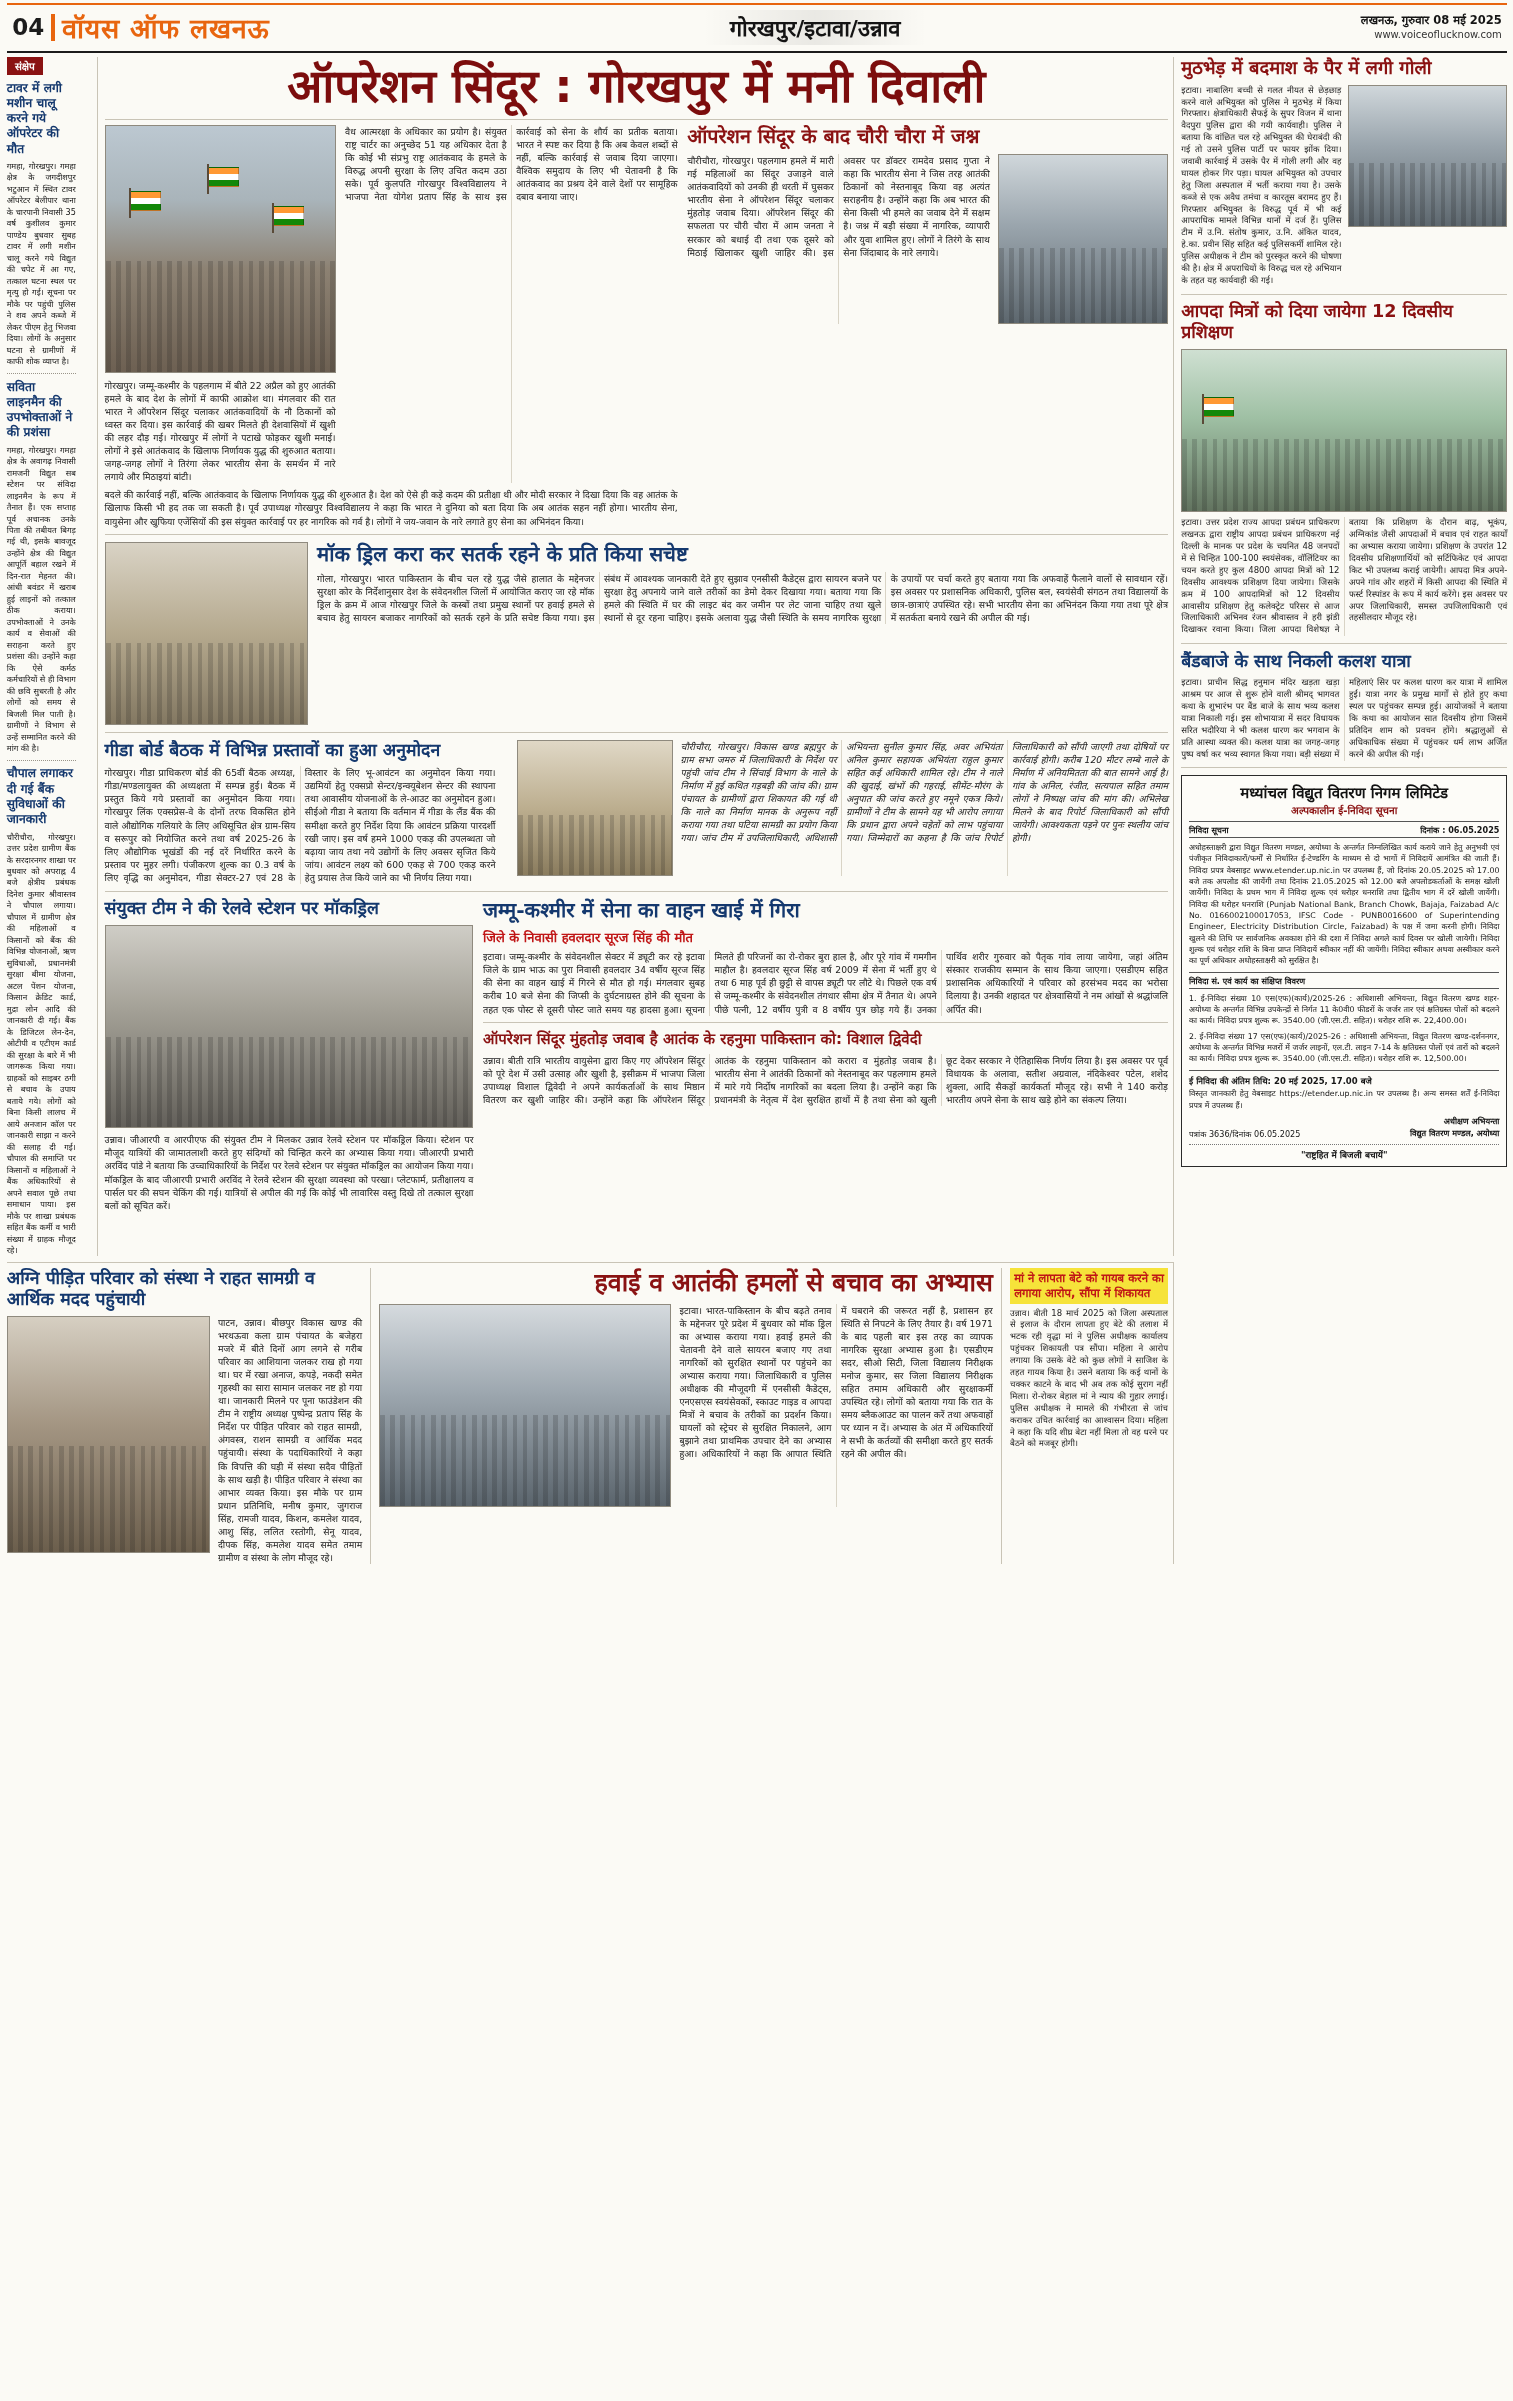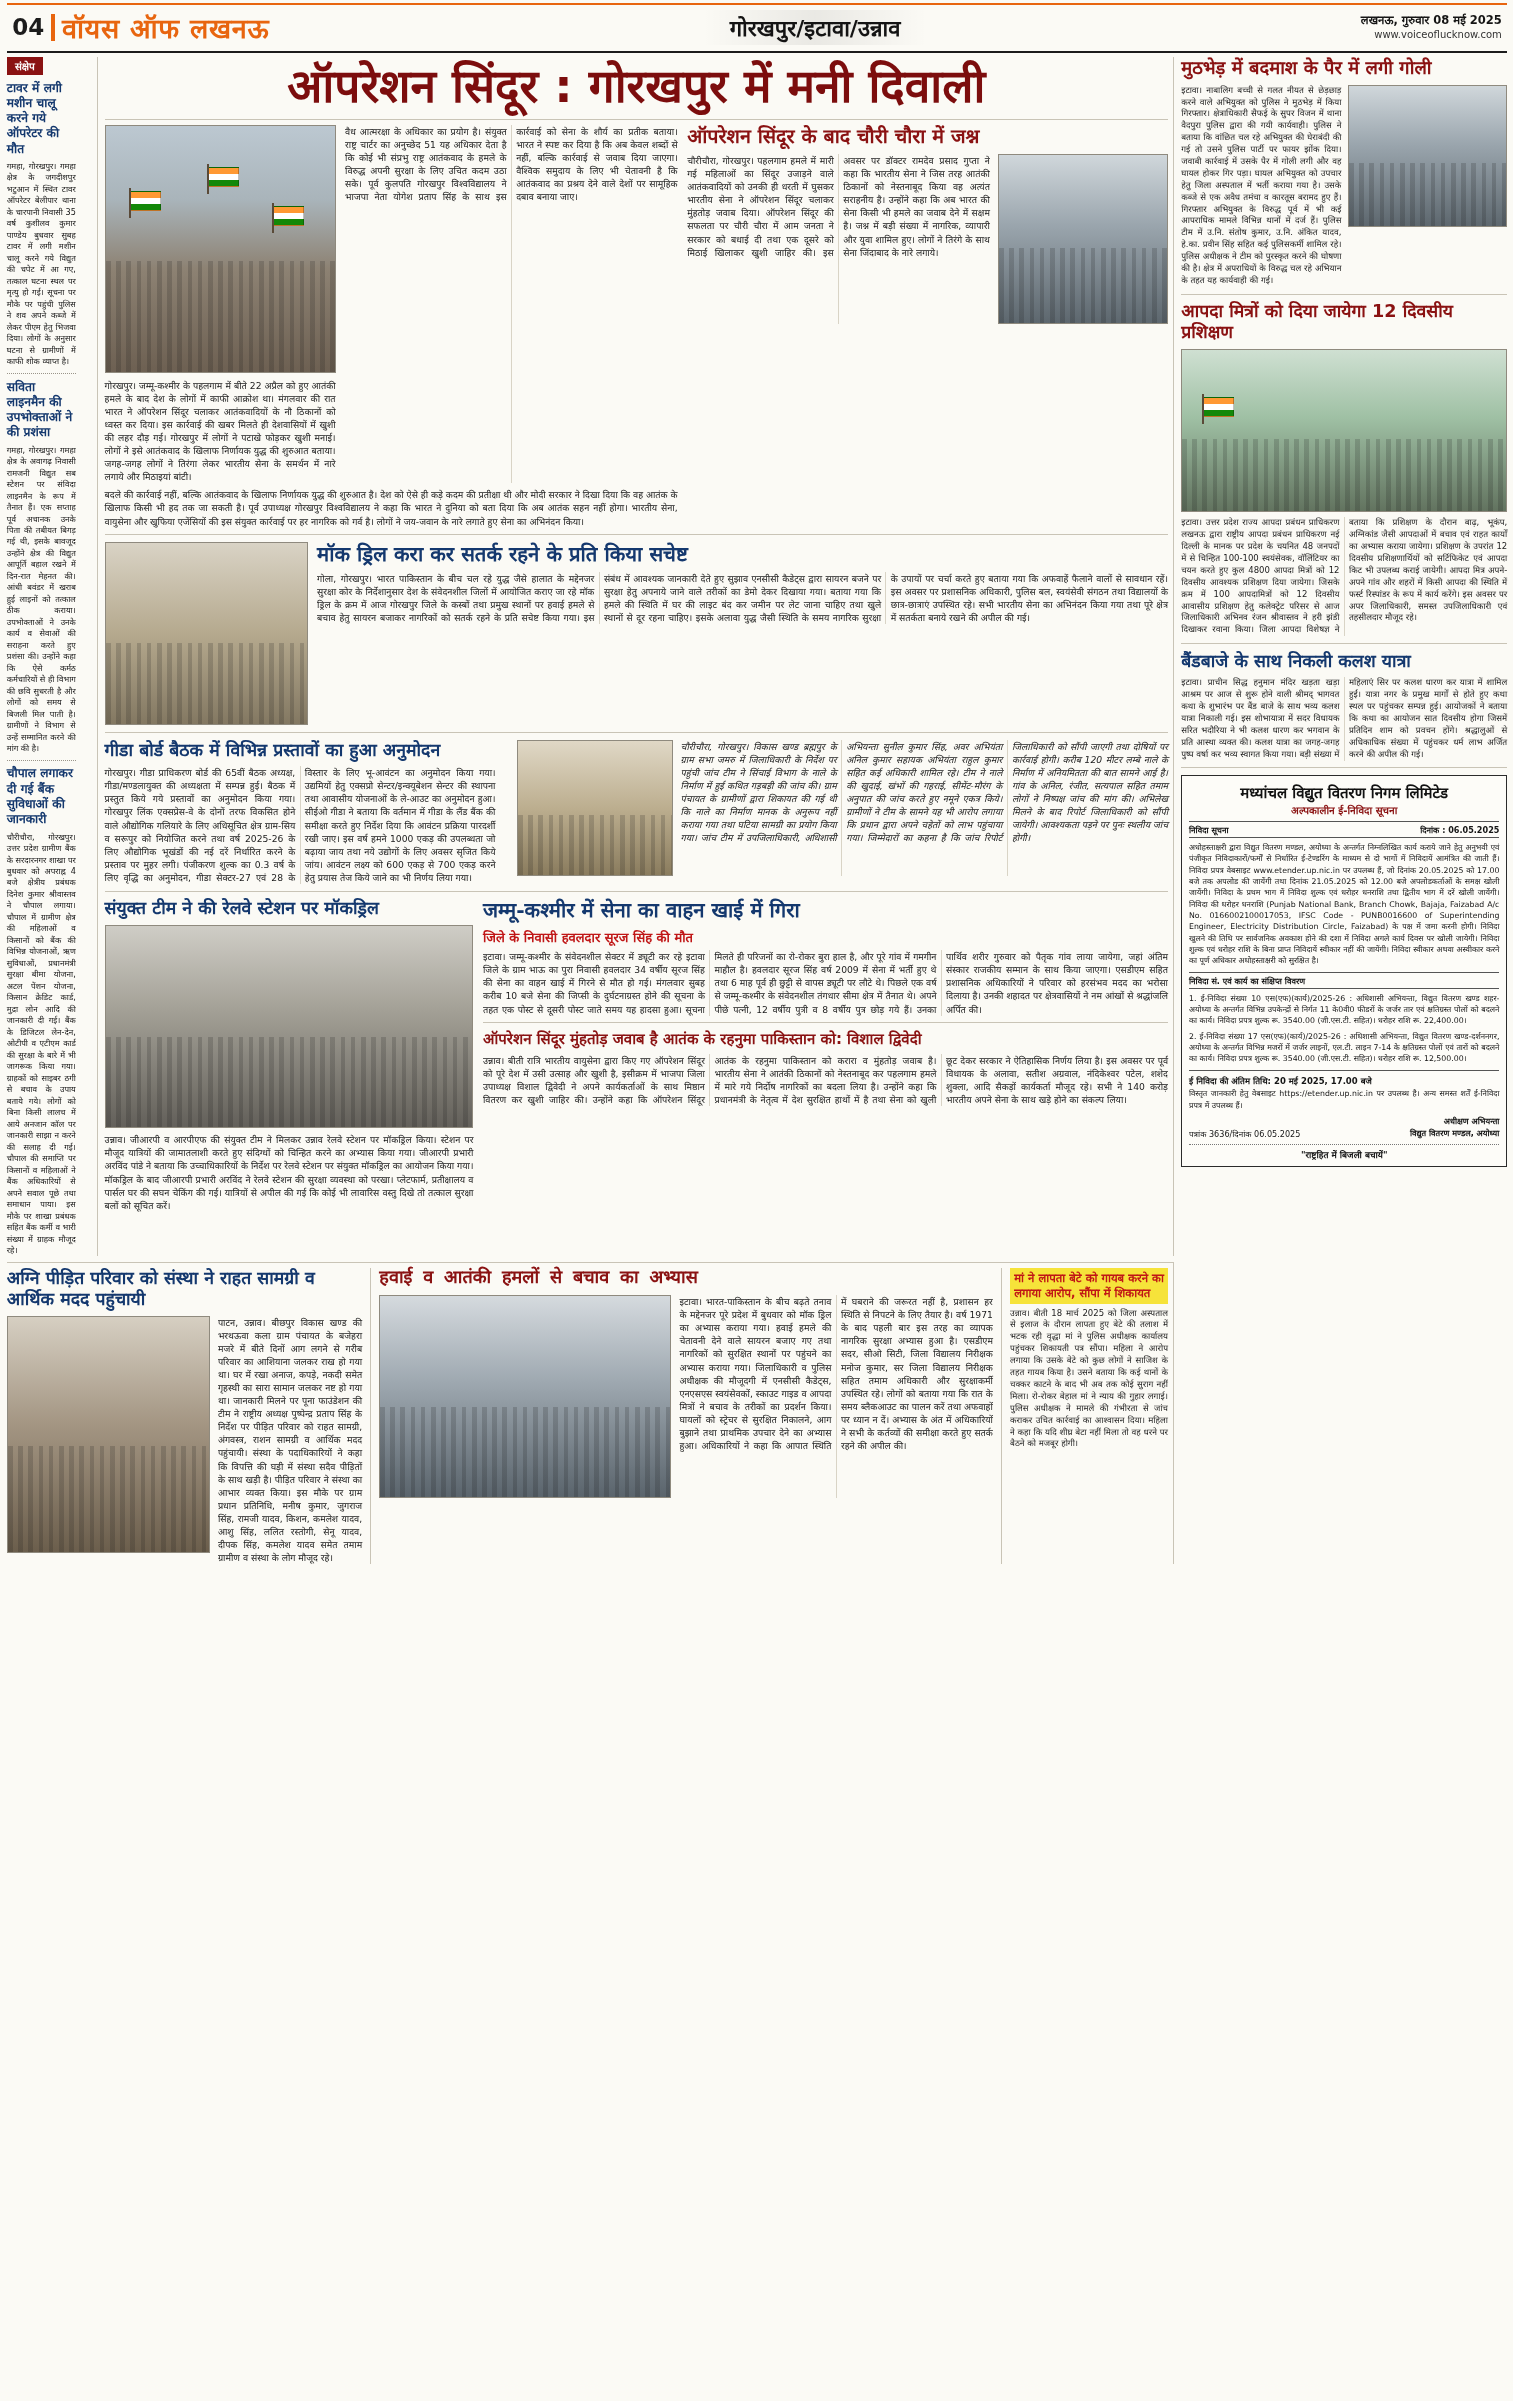--- a/index.html
+++ b/index.html
@@ -258,21 +258,21 @@
 
       <section>
         <h2 class="sec-head h-navy" style="font-size:17.6px;">अग्नि पीड़ित परिवार को संस्था ने राहत सामग्री व आर्थिक मदद पहुंचायी</h2>
         <div style="display:grid; grid-template-columns:203px 1fr; column-gap:8.1px;">
           <div class="photo ph-relief" style="height:237px;"></div>
           <div class="bt">पाटन, उन्नाव। बीछपुर विकास खण्ड की भरथऊवा कला ग्राम पंचायत के बजेहरा मजरे में बीते दिनों आग लगने से गरीब परिवार का आशियाना जलकर राख हो गया था। घर में रखा अनाज, कपड़े, नकदी समेत गृहस्थी का सारा सामान जलकर नष्ट हो गया था। जानकारी मिलने पर पूना फाउंडेशन की टीम ने राष्ट्रीय अध्यक्ष पुष्पेन्द्र प्रताप सिंह के निर्देश पर पीड़ित परिवार को राहत सामग्री, अंगवस्त्र, राशन सामग्री व आर्थिक मदद पहुंचायी। संस्था के पदाधिकारियों ने कहा कि विपत्ति की घड़ी में संस्था सदैव पीड़ितों के साथ खड़ी है। पीड़ित परिवार ने संस्था का आभार व्यक्त किया। इस मौके पर ग्राम प्रधान प्रतिनिधि, मनीष कुमार, जुगराज सिंह, रामजी यादव, किशन, कमलेश यादव, आशु सिंह, ललित रस्तोगी, सेनू यादव, दीपक सिंह, कमलेश यादव समेत तमाम ग्रामीण व संस्था के लोग मौजूद रहे।</div>
         </div>
       </section>
 
       <section style="border-left:0.7px solid #c9c4b6; border-right:0.7px solid #c9c4b6; padding:0 8.1px;">
-        <h2 class="sec-head h-maroon" style="font-size:18px; text-align:left;font-family:Liberation Mono, monospace;">हवाई व आतंकी हमलों से बचाव का अभ्यास</h2>
+        <h2 class="sec-head h-maroon" style="font-size:25px; text-align:right;">हवाई व आतंकी हमलों से बचाव का अभ्यास</h2>
         <div style="display:grid; grid-template-columns:292px 1fr; column-gap:8.1px;">
           <div class="photo ph-group" style="height:203px;"></div>
           <div class="bt cols2">इटावा। भारत-पाकिस्तान के बीच बढ़ते तनाव के मद्देनजर पूरे प्रदेश में बुधवार को मॉक ड्रिल का अभ्यास कराया गया। हवाई हमले की चेतावनी देने वाले सायरन बजाए गए तथा नागरिकों को सुरक्षित स्थानों पर पहुंचने का अभ्यास कराया गया। जिलाधिकारी व पुलिस अधीक्षक की मौजूदगी में एनसीसी कैडेट्स, एनएसएस स्वयंसेवकों, स्काउट गाइड व आपदा मित्रों ने बचाव के तरीकों का प्रदर्शन किया। घायलों को स्ट्रेचर से सुरक्षित निकालने, आग बुझाने तथा प्राथमिक उपचार देने का अभ्यास हुआ। अधिकारियों ने कहा कि आपात स्थिति में घबराने की जरूरत नहीं है, प्रशासन हर स्थिति से निपटने के लिए तैयार है। वर्ष 1971 के बाद पहली बार इस तरह का व्यापक नागरिक सुरक्षा अभ्यास हुआ है। एसडीएम सदर, सीओ सिटी, जिला विद्यालय निरीक्षक मनोज कुमार, सर जिला विद्यालय निरीक्षक सहित तमाम अधिकारी और सुरक्षाकर्मी उपस्थित रहे। लोगों को बताया गया कि रात के समय ब्लैकआउट का पालन करें तथा अफवाहों पर ध्यान न दें। अभ्यास के अंत में अधिकारियों ने सभी के कर्तव्यों की समीक्षा करते हुए सतर्क रहने की अपील की।</div>
         </div>
       </section>
 
       <section>
         <h3 class="missing-head">मां ने लापता बेटे को गायब करने का लगाया आरोप, सौंपा में शिकायत</h3>
         <div class="bt-sm">उन्नाव। बीती 18 मार्च 2025 को जिला अस्पताल से इलाज के दौरान लापता हुए बेटे की तलाश में भटक रही वृद्धा मां ने पुलिस अधीक्षक कार्यालय पहुंचकर शिकायती पत्र सौंपा। महिला ने आरोप लगाया कि उसके बेटे को कुछ लोगों ने साजिश के तहत गायब किया है। उसने बताया कि कई थानों के चक्कर काटने के बाद भी अब तक कोई सुराग नहीं मिला। रो-रोकर बेहाल मां ने न्याय की गुहार लगाई। पुलिस अधीक्षक ने मामले की गंभीरता से जांच कराकर उचित कार्रवाई का आश्वासन दिया। महिला ने कहा कि यदि शीघ्र बेटा नहीं मिला तो वह धरने पर बैठने को मजबूर होगी।</div>
       </section>

